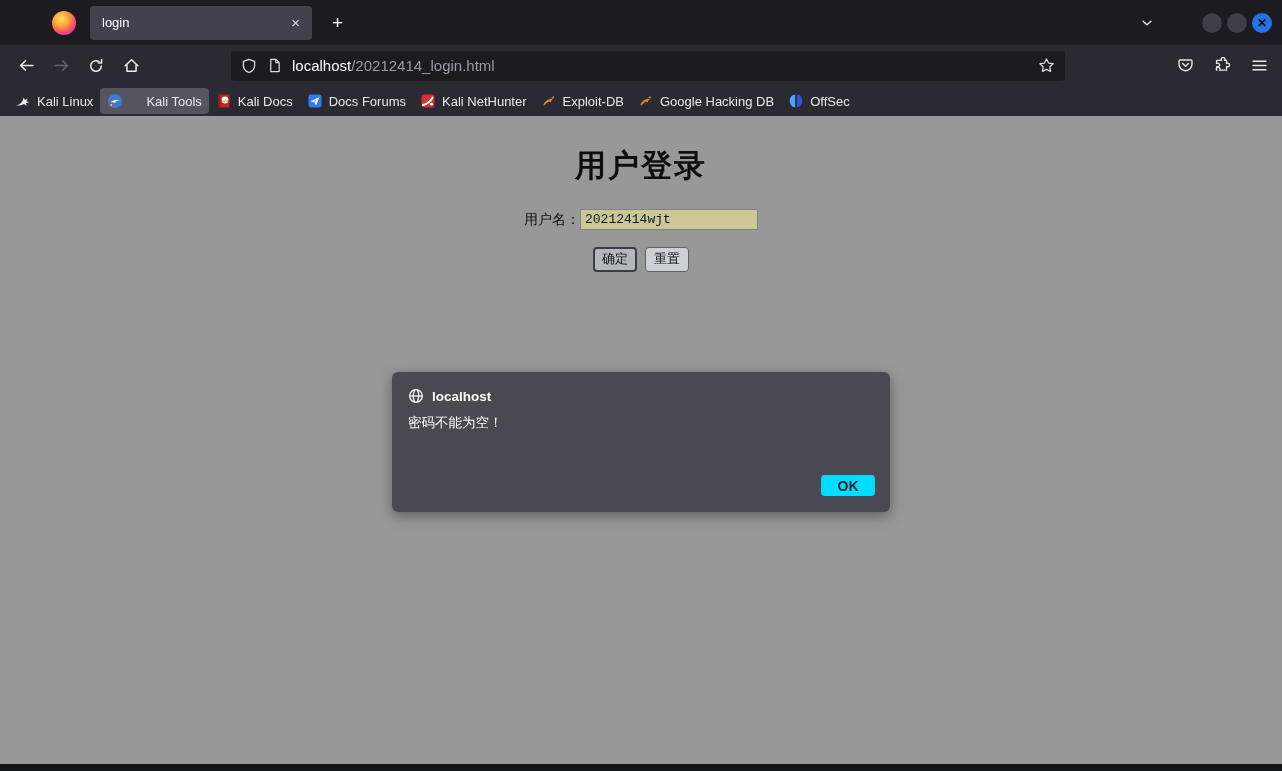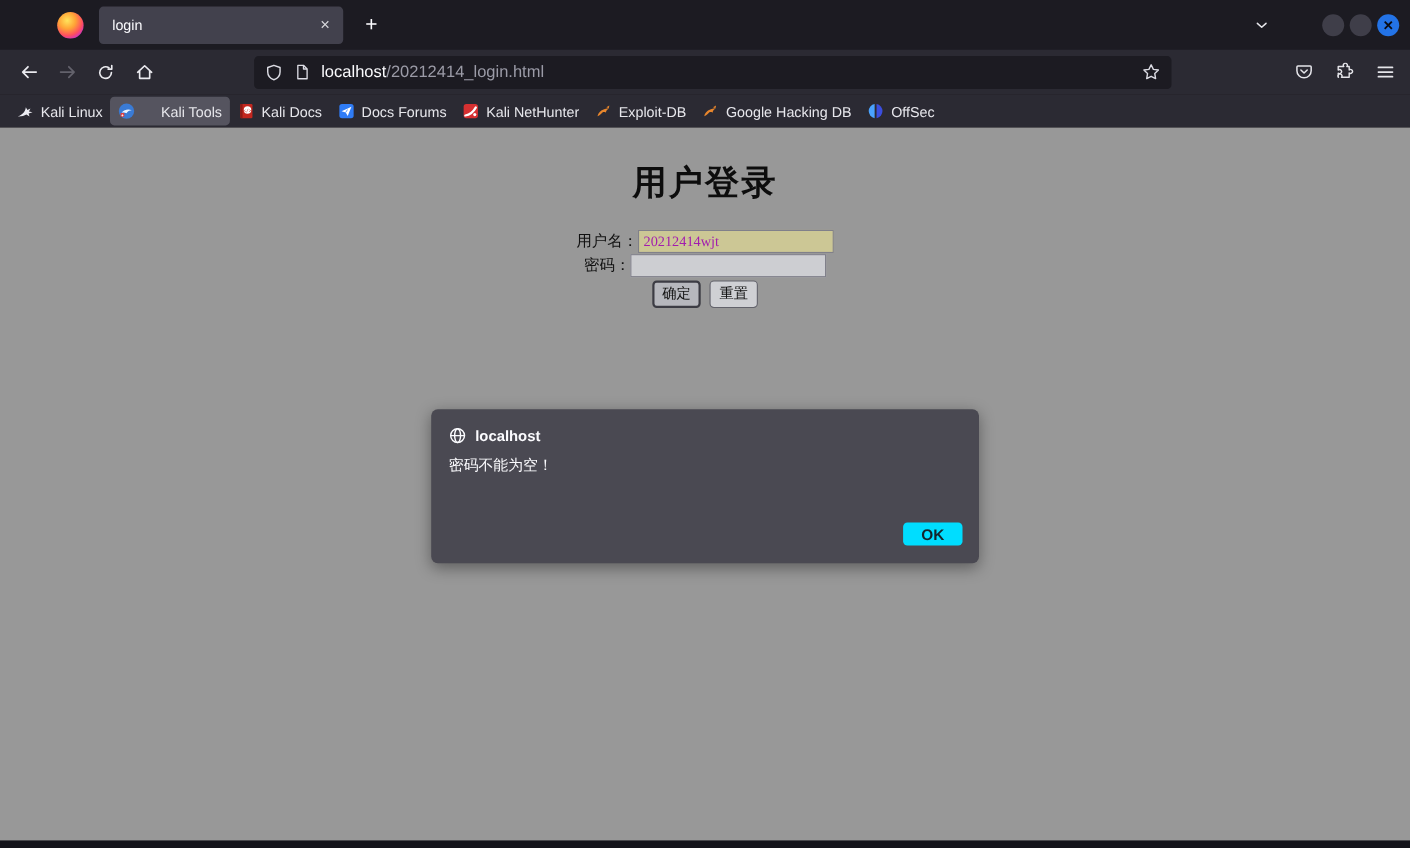--- a/index.html
+++ b/index.html
@@ -54,24 +54,24 @@
   .bm-ico { width:16px; height:16px; flex:0 0 auto; }
 
   
   .content { position:relative; height:648px; background:#989898; color:#000; overflow:hidden; }
   .page-title { margin:0; padding-top:29px; text-align:center; font-size:31px; font-weight:bold; color:#0d0d0d; letter-spacing:2px; }
   .login-form { margin-top:22px; text-align:center; font-size:14px; color:#111; }
   .form-line { margin-bottom:1px; white-space:nowrap; }
   .form-label { vertical-align:middle; }
   .text-input {
     width:178px; height:21px; font-size:13px; padding:1px 4px; vertical-align:middle;
-    border:1px solid #80808a; background:#cdced2; font-family:Liberation Serif, serif; color:#a21caf;
+    border:1px solid #80808a; background:#cdced2; font-family:Liberation Mono, monospace; color:#0f172a;
   }
   .text-input.autofilled { background:#ccc795; }
-  .btn-line { margin-top:3px; }
+  .btn-line { margin-top:17px; }
   .form-btn {
     font-size:13px; padding:2px 8px 3px; border-radius:4px; margin:0 4px;
     background:#cfd0d4; border:1px solid #62626b; color:#111;
     font-family:"Liberation Sans", sans-serif;
   }
   .form-btn.focused { background:#b6b7bd; border:2px solid #3c3c44; padding:1px 7px 2px; }
 
   
   .dialog {
     position:absolute; left:392px; top:256px; width:498px; height:140px;
@@ -243,23 +243,20 @@
   </div>
 </div>
 
 <div class="content">
   <h1 class="page-title">用户登录</h1>
 
   <div class="login-form">
     <div class="form-line">
       <span class="form-label">用户名：</span><input type="text" class="text-input autofilled" value="20212414wjt" style="">
     </div>
-    <div class="form-line">
-      <span class="form-label">密码：</span><input type="text" class="text-input" value="" style="">
-    </div>
     <div class="form-line btn-line">
       <button class="form-btn focused">确定</button><button class="form-btn">重置</button>
     </div>
   </div>
 
   <div class="dialog">
     <div class="dialog-header">
       <svg width="16" height="16" viewBox="0 0 16 16">
           <circle cx="8" cy="8" r="6.3" fill="none" stroke="#fbfbfe" stroke-width="1.3"></circle>
           <ellipse cx="8" cy="8" rx="2.7" ry="6.3" fill="none" stroke="#fbfbfe" stroke-width="1.3"></ellipse>

